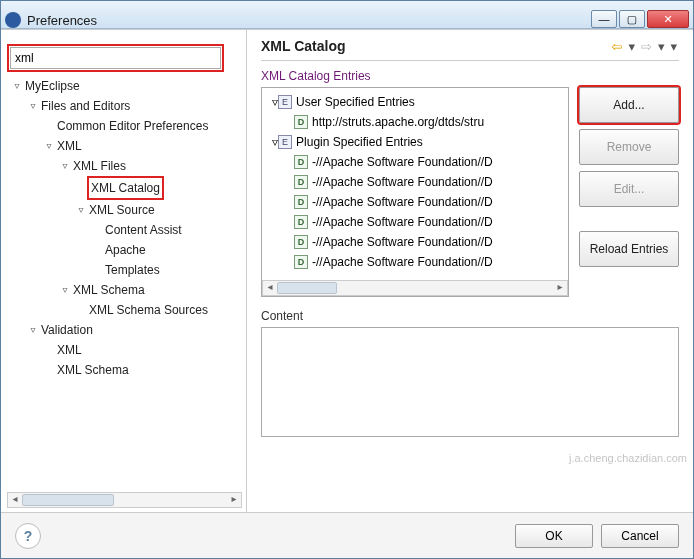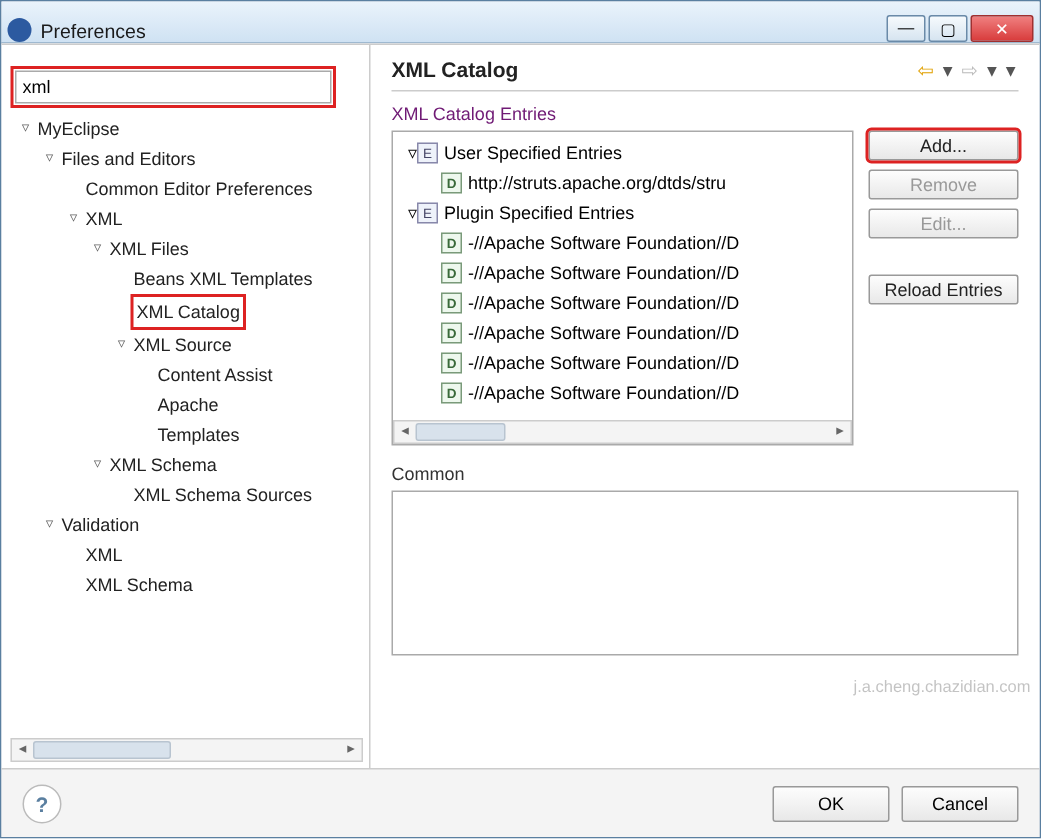--- a/index.html
+++ b/index.html
@@ -39,21 +39,21 @@
 .backarr{color:#e0a000}.fwdarr{color:#bbb}.menudrop{color:#555;font-size:9px}
 .hr{border-top:1px solid #ccc;margin:2px 0 8px}
 .section-lbl{color:#701a75;margin-bottom:4px}
 .entriesarea{display:flex;gap:10px}
 .entriesbox{flex:1;height:210px;border:1px solid #aaa;background:#fff;overflow:hidden;position:relative}
 .entriestree{padding:4px 2px;line-height:20px}
 .entriestree .node{display:flex;align-items:center;white-space:nowrap;cursor:default}
 .eicon{width:14px;height:14px;border:1px solid #88a;background:#eef2fa;margin-right:4px;display:inline-flex;align-items:center;justify-content:center;font-size:9px;color:#446}
 .dicon{width:14px;height:14px;border:1px solid #7a9a7a;background:#eef8ee;margin-right:4px;display:inline-flex;align-items:center;justify-content:center;font-size:9px;color:#3a6a3a;font-weight:bold}
 .btncol{width:100px;display:flex;flex-direction:column;gap:6px}
-.btn{height:20px;border:1px solid #999;background:linear-gradient(#fdfdfd,#e8e8e8);border-radius:2px;color:#222;cursor:pointer}
+.btn{height:36px;border:1px solid #999;background:linear-gradient(#fdfdfd,#e8e8e8);border-radius:2px;color:#222;cursor:pointer}
 .btn:disabled{color:#999}
 .btn.redbox{outline:2px solid #d22;outline-offset:0}
 .details-lbl{margin-top:12px;color:#333}
 .detailsbox{margin-top:4px;height:110px;border:1px solid #aaa;background:#fff}
 .footer{height:46px;border-top:1px solid #ccc;display:flex;align-items:center;padding:0 14px;background:#f4f4f4}
 .helpbtn{width:26px;height:26px;border:1px solid #bbb;border-radius:50%;display:flex;align-items:center;justify-content:center;color:#5a7fa0;font-weight:bold;font-size:14px;cursor:pointer;background:#fff}
 .footer .spacer{flex:1}
 .fbtn{width:78px;height:24px;margin-left:8px;border:1px solid #999;background:linear-gradient(#fdfdfd,#e8e8e8);border-radius:2px;cursor:pointer}
 .watermark{position:absolute;right:6px;bottom:48px;opacity:0.35;font-size:11px;color:#555}
 </style>
@@ -90,24 +90,20 @@
               <span class="arrow"></span>
               <span class="lbl">Common Editor Preferences</span>
             </div>
             <div class="node indent2">
               <span class="arrow">▿</span>
               <span class="lbl">XML</span>
             </div>
             <div class="node indent3">
               <span class="arrow">▿</span>
               <span class="lbl">XML Files</span>
-            </div>
-            <div class="node indent4">
-              <span class="arrow"></span>
-              <span class="lbl">Beans XML Templates</span>
             </div>
             <div class="node indent4">
               <span class="arrow"></span>
               <span class="lbl highlight-red">XML Catalog</span>
             </div>
             <div class="node indent4">
               <span class="arrow">▿</span>
               <span class="lbl">XML Source</span>
             </div>
             <div class="node indent5">
@@ -222,21 +218,21 @@
         </div>
         <div class="btncol">
           <button class="btn redbox">Add...</button>
           <button class="btn" disabled="">Remove</button>
           <button class="btn" disabled="">Edit...</button>
           <div style="height:12px"></div>
           <button class="btn">Reload Entries</button>
         </div>
       </div>
 
-      <div class="details-lbl">Common</div>
+      <div class="details-lbl">Content</div>
       <div class="detailsbox"></div>
       <div class="watermark">j.a.cheng.chazidian.com</div>
     </div>
   </div>
 
   <div class="footer">
     <div class="helpbtn">?</div>
     <div class="spacer"></div>
     <button class="fbtn">OK</button>
     <button class="fbtn">Cancel</button>

